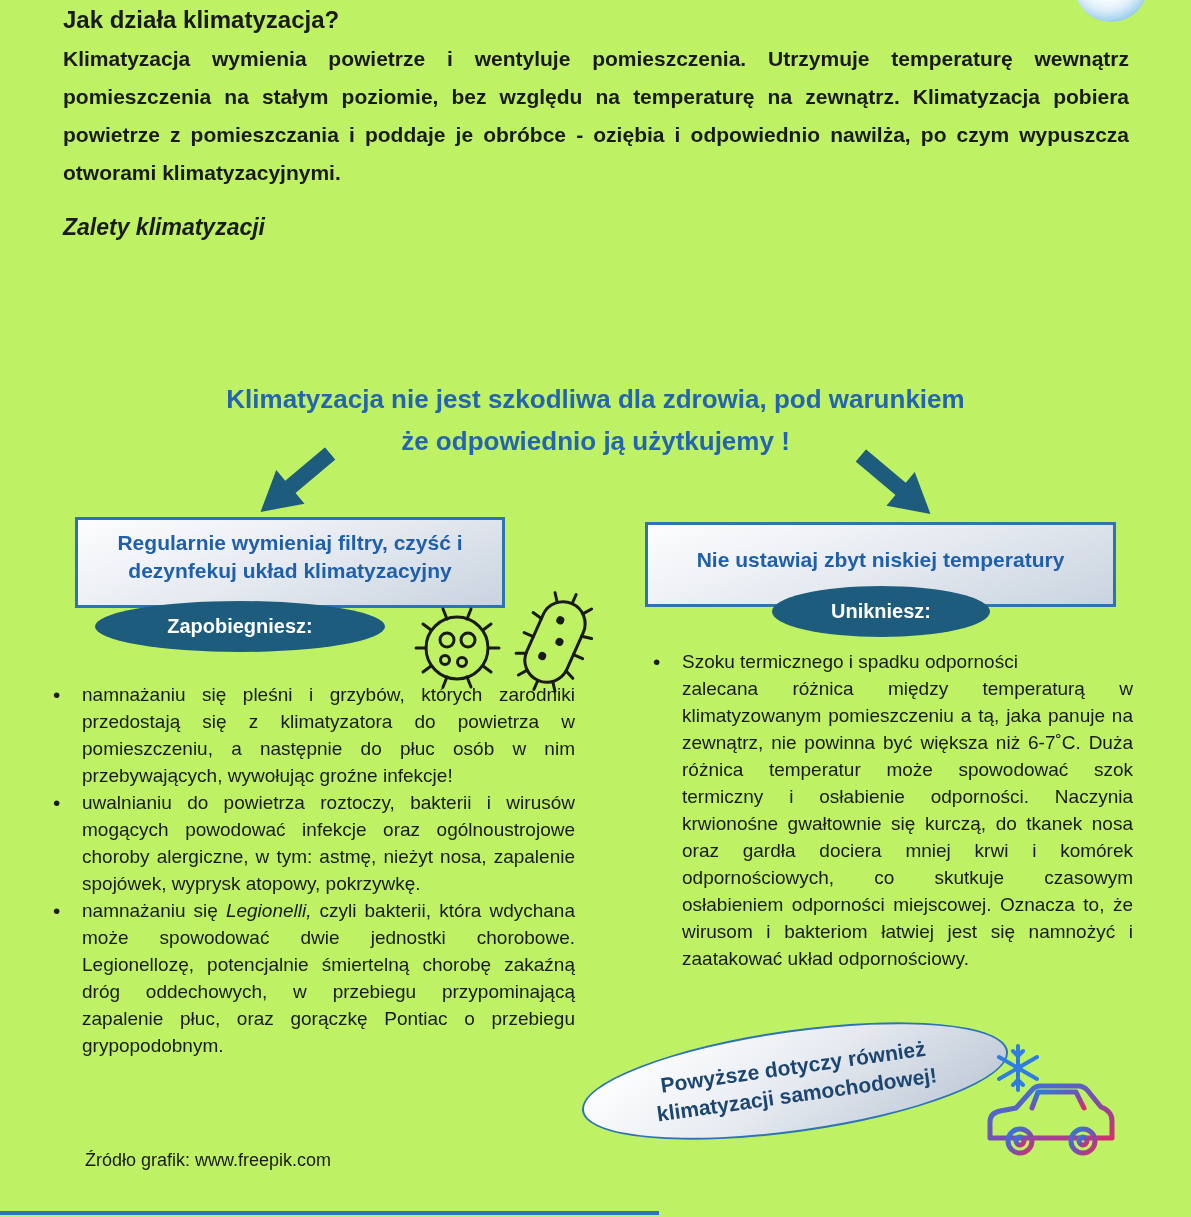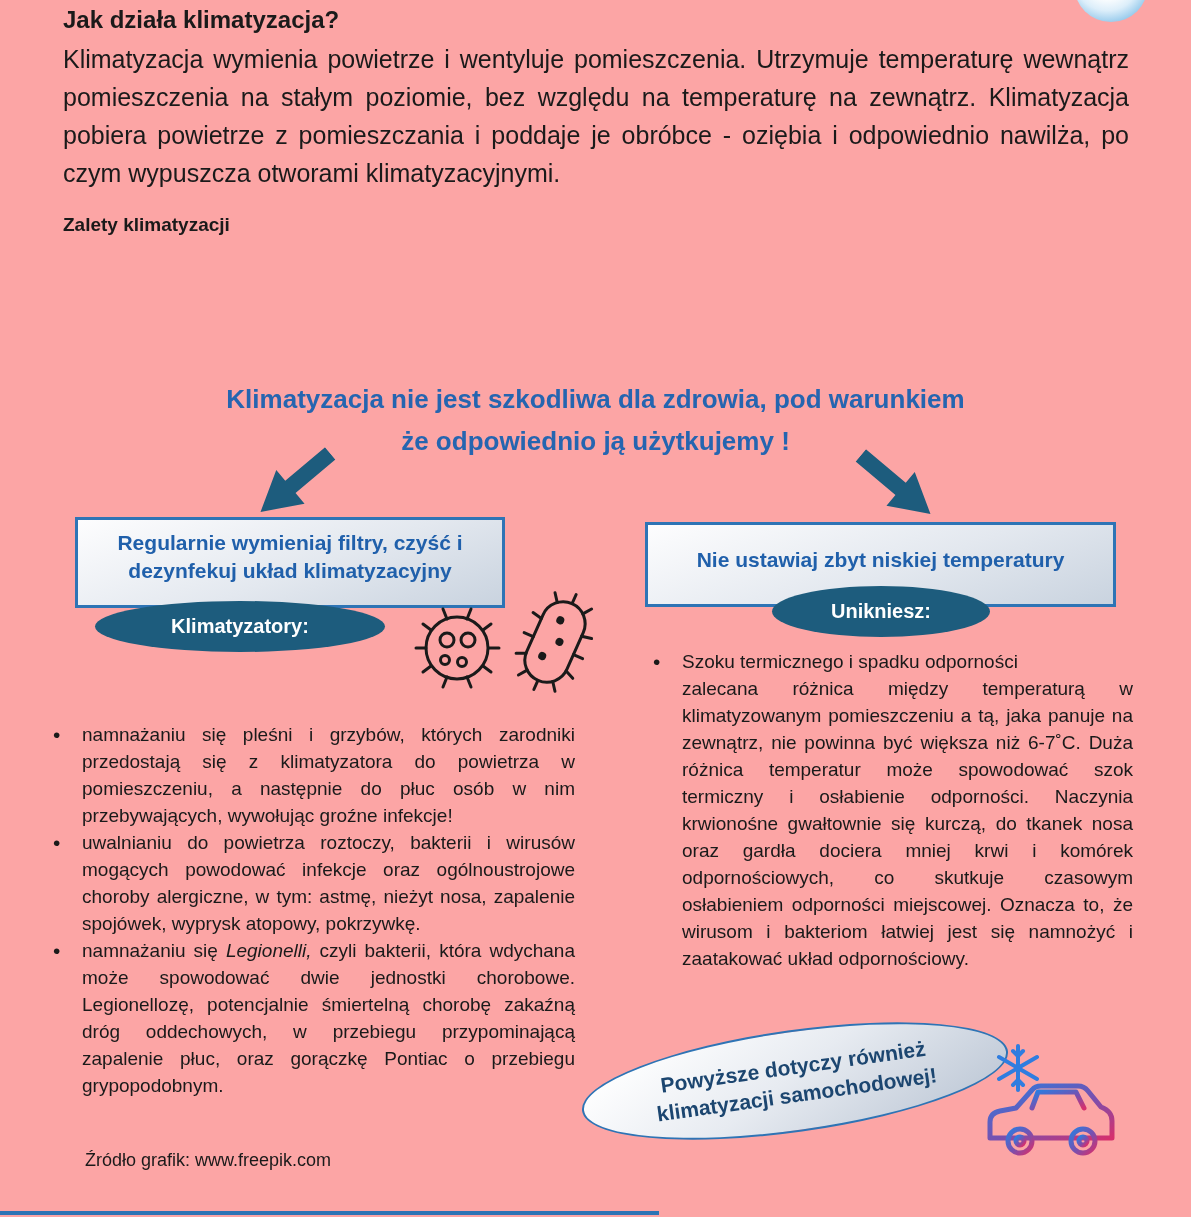--- a/index.html
+++ b/index.html
@@ -1,35 +1,35 @@
 <!DOCTYPE html>
 <html><head>
 <meta charset="utf-8">
 <style>
   * { margin:0; padding:0; box-sizing:border-box; }
   html,body { background:#ffffff; }
   .page {
     position:relative; width:1191px; height:1217px; margin:0 auto;
-    background:#fca5a5; overflow:hidden;
+    background:#bef264; overflow:hidden;
     font-family:"Liberation Sans", sans-serif; color:#1a1a1a;
   }
 
   
   .logo-circle {
     position:absolute; left:1074px; top:-52px; width:74px; height:74px;
     border-radius:50%;
     background: radial-gradient(circle at 45% 40%, #ffffff 33%, #dceefa 55%, #8ec6ea 78%, #3787c4 100%);
   }
 
   .h-intro { position:absolute; left:63px; top:6px; font-size:24px; font-weight:bold; }
-  .h-adv   { position:absolute; left:63px; top:214px; font-size:19px; font-weight:bold; }
+  .h-adv   { position:absolute; left:63px; top:214px; font-size:23px; font-weight:bold;font-style:italic; }
 
   .body-text {
     position:absolute; left:63px; width:1066px;
-    font-size:25px; line-height:38px; text-align:justify;
+    font-size:21px; line-height:38px; text-align:justify;font-weight:bold;
   }
   .intro-body { top:40px; }
   .adv-body   { top:247px; }
 
   .banner {
     position:absolute; left:0; top:378px; width:1191px;
     text-align:center; color:#2565b0; font-weight:bold;
     font-size:26px; line-height:42px;
   }
 
@@ -56,21 +56,21 @@
   .badge-right { left:772px; top:586px; width:218px; height:51px; }
 
   .germs { position:absolute; left:405px; top:580px; }
 
   .bullets { position:absolute; list-style:none; font-size:19px; line-height:27px; }
   .bullets li { position:relative; padding-left:37px; text-align:justify; }
   .bullets li::before {
     content:"\2022"; position:absolute; left:8px; top:0;
     font-size:21px; line-height:27px;
   }
-  .bullets-left  { left:45px;  top:721px; width:530px; }
+  .bullets-left  { left:45px;  top:681px; width:530px; }
   .bullets-right { left:645px; top:648px; width:488px; }
   .b  { font-weight:normal; }
   .i  { font-style:italic; }
   .bl { display:block; }
 
   .oval-note {
     position:absolute; left:580px; top:1030px; width:430px; height:102px;
     border:2.5px solid #2e74b5; border-radius:50%;
     background:linear-gradient(150deg, #ffffff 8%, #e7ebf1 48%, #b9c4d3 100%);
     transform:rotate(-8deg);
@@ -115,21 +115,21 @@
     </svg>
   </div>
 
   <div class="tip-box tip-box-left">
     <span>Regularnie wymieniaj filtry, czyść i dezynfekuj układ klimatyzacyjny</span>
   </div>
   <div class="tip-box tip-box-right">
     <span>Nie ustawiaj zbyt niskiej temperatury</span>
   </div>
 
-  <div class="badge badge-left">Klimatyzatory:</div>
+  <div class="badge badge-left">Zapobiegniesz:</div>
   <div class="badge badge-right">Unikniesz:</div>
 
   <svg class="germs" width="195" height="120" viewBox="0 0 195 120">
     <g stroke="#1a1a1a" stroke-width="3" fill="none" stroke-linecap="round">
       <circle cx="52" cy="68" r="31"></circle>
       <line x1="84" y1="68" x2="94" y2="68"></line>
       <line x1="78" y1="86" x2="86" y2="92"></line>
       <line x1="62" y1="97" x2="66" y2="107"></line>
       <line x1="42" y1="97" x2="38" y2="107"></line>
       <line x1="26" y1="86" x2="18" y2="92"></line>

